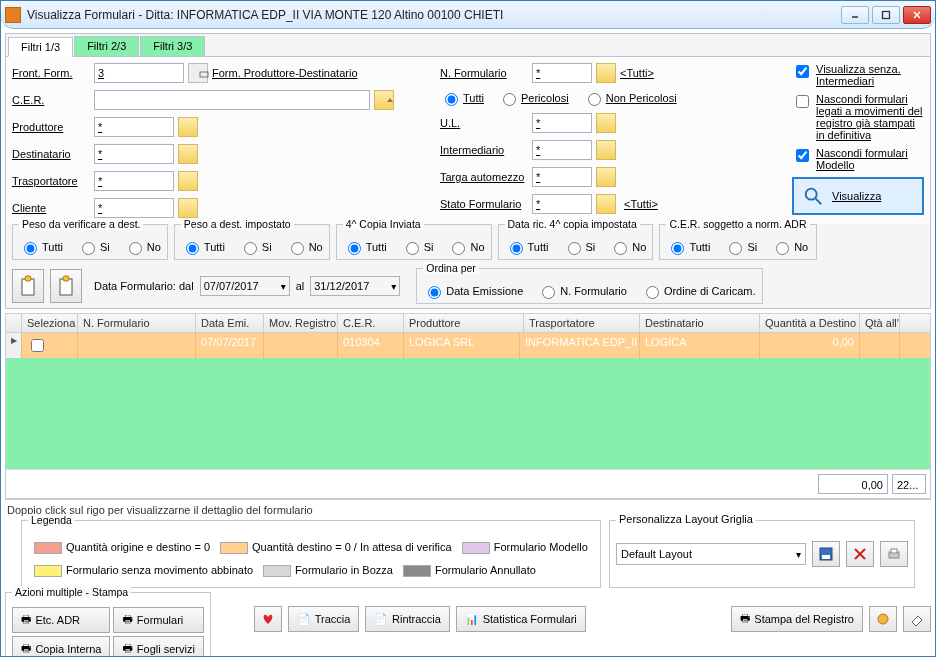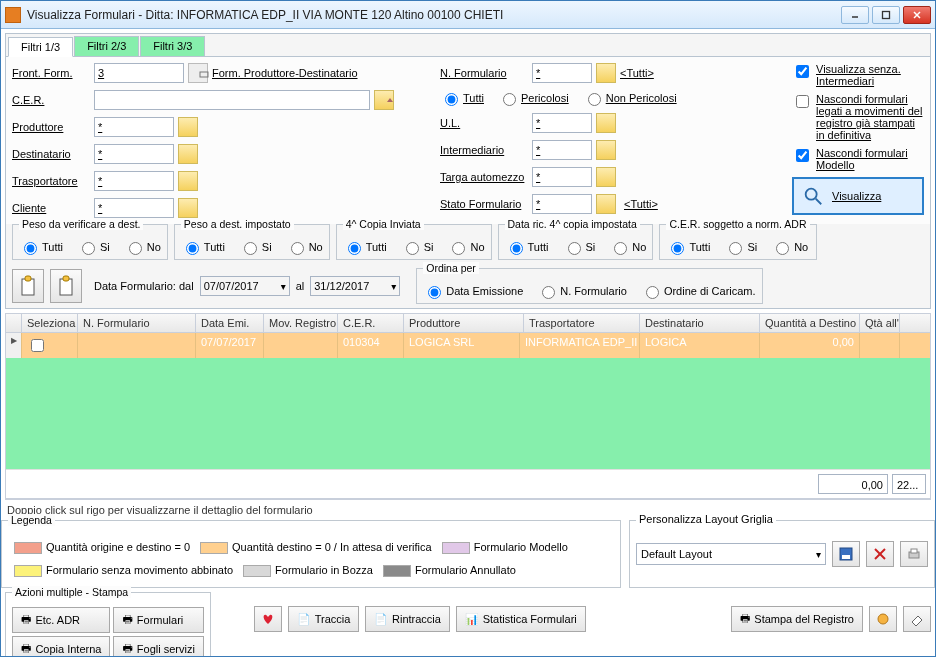--- a/index.html
+++ b/index.html
@@ -1,18 +1,18 @@
 <!DOCTYPE html>
 <html><head>
 <meta charset="utf-8">
 <style>
 * { box-sizing: border-box; font-family: "Segoe UI", Tahoma, sans-serif; font-size: 11px; }
 body { margin: 0; background: #fff; }
 .window { width: 936px; height: 657px; border: 1px solid #3a7bb8; display: flex; flex-direction: column; }
-.titlebar { background: linear-gradient(#edf6ff,#d6e9fb); height: 28px; display: flex; align-items: center; padding: 0 4px; border-bottom: 1px solid #8fb8dd; }
+.titlebar { background: linear-gradient(#edf6ff,#d6e9fb); height: 28px; display: flex; align-items: center; padding: 0 4px; border-bottom: 1px solid #8fb8dd; border-radius: 13px; }
 .titlebar .icon { width: 16px; height: 16px; background: #e67e22; border: 1px solid #c0620e; margin-right: 6px; }
 .titlebar .title { flex: 1; color: #222; font-size: 12px; }
 .win-btns { display: flex; gap: 3px; }
 .win-btn { width: 28px; height: 18px; border: 1px solid #8fb8dd; background: linear-gradient(#f5faff,#d6e9fb); border-radius: 2px; display:flex; align-items:center; justify-content:center; }
 .win-btn.close { background: linear-gradient(#f07a6f,#d63423); border-color:#a12518; color:#fff; }
 .win-btn svg { width:10px; height:10px; }
 .content { flex: 1; display: flex; flex-direction: column; overflow: hidden; }
 .tabs-zone { border: 1px solid #b8c4d0; margin: 4px; background: #f5f5f5; }
 .tabs { display: flex; background: #f5f5f5; border-bottom: 1px solid #b8c4d0; padding-left: 2px; }
 .tab { padding: 3px 12px; border: 1px solid #b8c4d0; border-bottom: none; margin-right: 1px; background: #86efac; margin-top:2px; }
@@ -359,21 +359,21 @@
       </div>
       <div class="grid-footer">
         <div class="ro-val">0,00</div>
         <div class="ro-val" style="width:34px;text-align:left;">22...</div>
       </div>
     </div>
     <div class="scrollbar"></div>
 
     <div class="hint">Doppio click sul rigo per visualizzarne il dettaglio del formulario</div>
 
-    <div style="display:flex; gap:8px; padding:0 0;">
+    <div style="display:flex; gap:8px; padding:0 20px;">
       <fieldset style="flex:1;">
         <span class="legend-pos">Legenda</span>
         <div class="legend-body" id="legend-body">
             <span><span class="sw" style="background: rgb(243, 160, 140);"></span>Quantità origine e destino = 0</span>
             <span><span class="sw" style="background: rgb(255, 208, 143);"></span>Quantità destino = 0 / In attesa di verifica</span>
             <span><span class="sw" style="background: rgb(225, 200, 232);"></span>Formulario Modello</span>
             <span><span class="sw" style="background: rgb(252, 242, 122);"></span>Formulario senza movimento abbinato</span>
             <span><span class="sw" style="background: rgb(216, 216, 216);"></span>Formulario in Bozza</span>
             <span><span class="sw" style="background: rgb(138, 138, 138);"></span>Formulario Annullato</span>
           </div>

